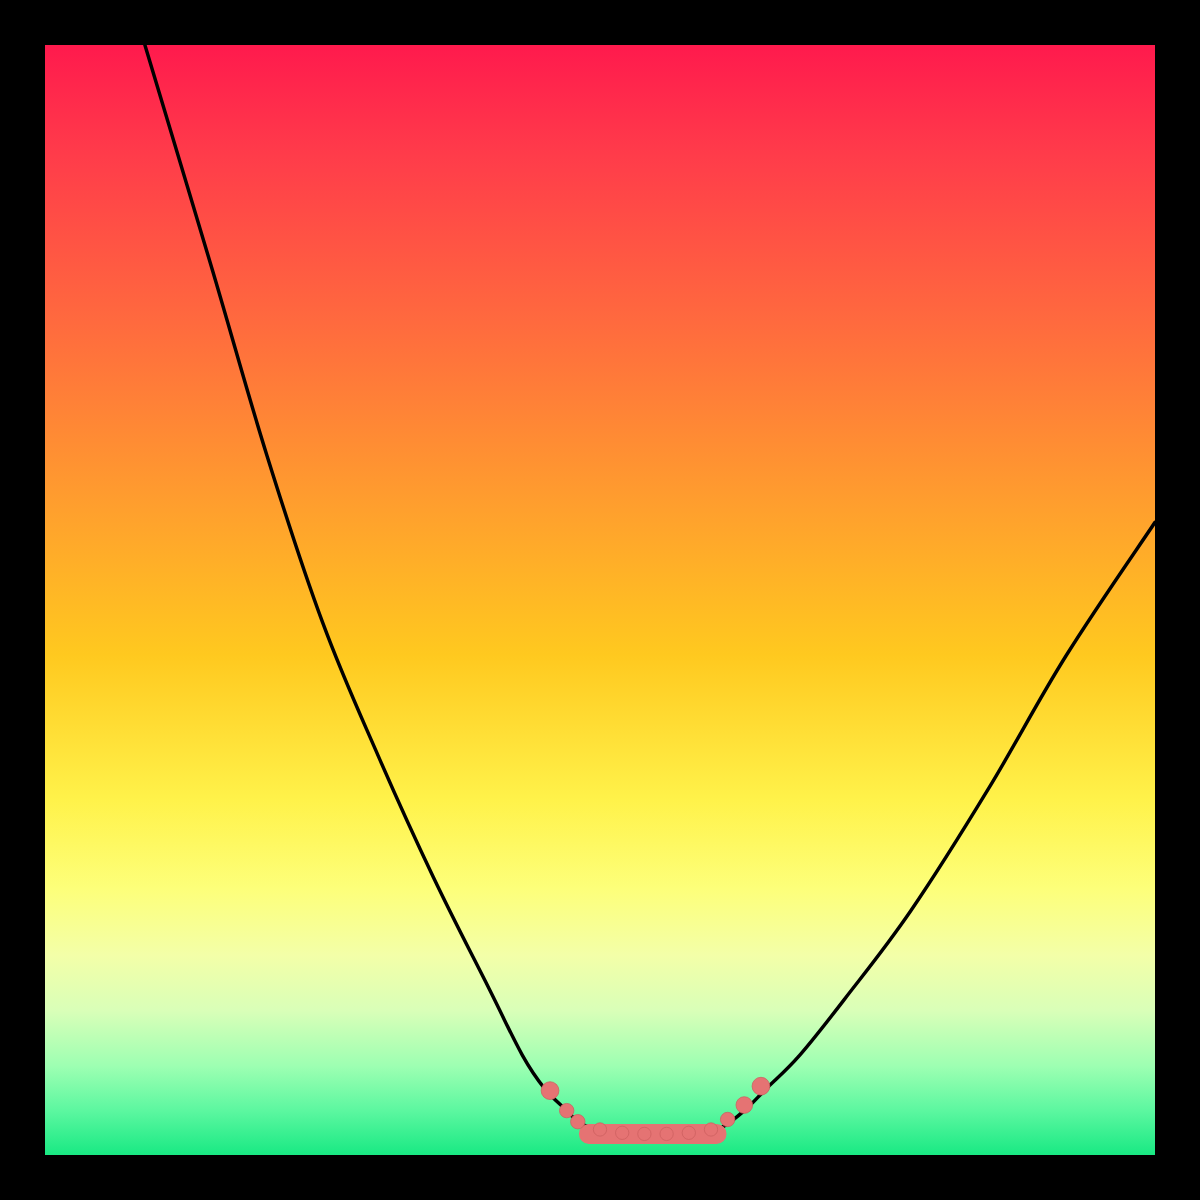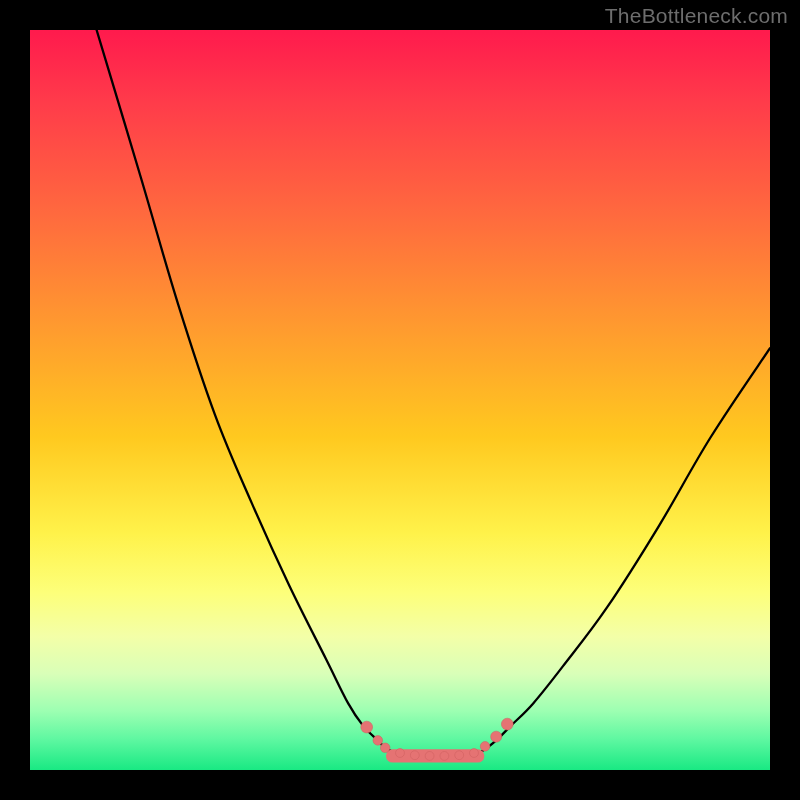--- a/index.html
+++ b/index.html
@@ -55,21 +55,20 @@
     font-size: 21px;
     letter-spacing: 0.2px;
     font-weight: 400;
   }
 </style>
 </head>
 <body>
 
 <div class="frame">
 
-  <div class="attribution">TheBottleneck.com</div>
 
   <div class="plot">
     <svg class="curves" viewBox="0 0 740 740" preserveAspectRatio="none">
       <g id="curve-group">
           <path d="M 66.60 0.00 C 74.59 26.64, 96.35 98.72, 111.00 148.00 C 125.65 197.28, 134.68 231.18, 148.00 273.80 C 161.32 316.42, 171.68 348.84, 185.00 384.80 C 198.32 420.76, 208.68 442.96, 222.00 473.60 C 235.32 504.24, 245.68 527.03, 259.00 555.00 C 272.32 582.97, 285.34 607.69, 296.00 629.00 C 306.66 650.31, 311.54 661.41, 318.20 673.40 C 324.86 685.39, 327.67 688.94, 333.00 695.60 C 338.33 702.26, 343.80 706.40, 347.80 710.40 C 351.80 714.40, 352.54 715.80, 355.20 717.80 C 357.86 719.80, 359.94 720.57, 362.60 721.50 C 365.26 722.43, 366.00 722.31, 370.00 722.98 C 374.00 723.65, 379.47 724.67, 384.80 725.20 C 390.13 725.73, 394.27 725.81, 399.60 725.94 C 404.93 726.07, 409.07 726.07, 414.40 725.94 C 419.73 725.81, 423.87 725.73, 429.20 725.20 C 434.53 724.67, 440.00 723.65, 444.00 722.98 C 448.00 722.31, 447.40 723.76, 451.40 721.50 C 455.40 719.24, 460.87 715.06, 466.20 710.40 C 471.53 705.74, 474.34 702.26, 481.00 695.60 C 487.66 688.94, 493.88 684.06, 503.20 673.40 C 512.52 662.74, 519.48 653.72, 532.80 636.40 C 546.12 619.08, 559.88 602.51, 577.20 577.20 C 594.52 551.89, 610.35 526.44, 629.00 495.80 C 647.65 465.16, 660.82 438.97, 680.80 407.00 C 700.78 375.03, 729.34 334.18, 740.00 318.20" fill="none" stroke="#000000" stroke-width="2.3" stroke-linecap="round"></path>
           <line x1="362.60" y1="725.94" x2="447.70" y2="725.94" stroke="#e57373" stroke-width="13.32" stroke-linecap="round"></line>
         </g>
       <g id="marker-group">
           <circle cx="336.70" cy="697.08" r="5.92" fill="#e57373" stroke="#cc5f5f" stroke-width="0.5"></circle>
           <circle cx="347.80" cy="710.40" r="4.81" fill="#e57373" stroke="#cc5f5f" stroke-width="0.5"></circle>

